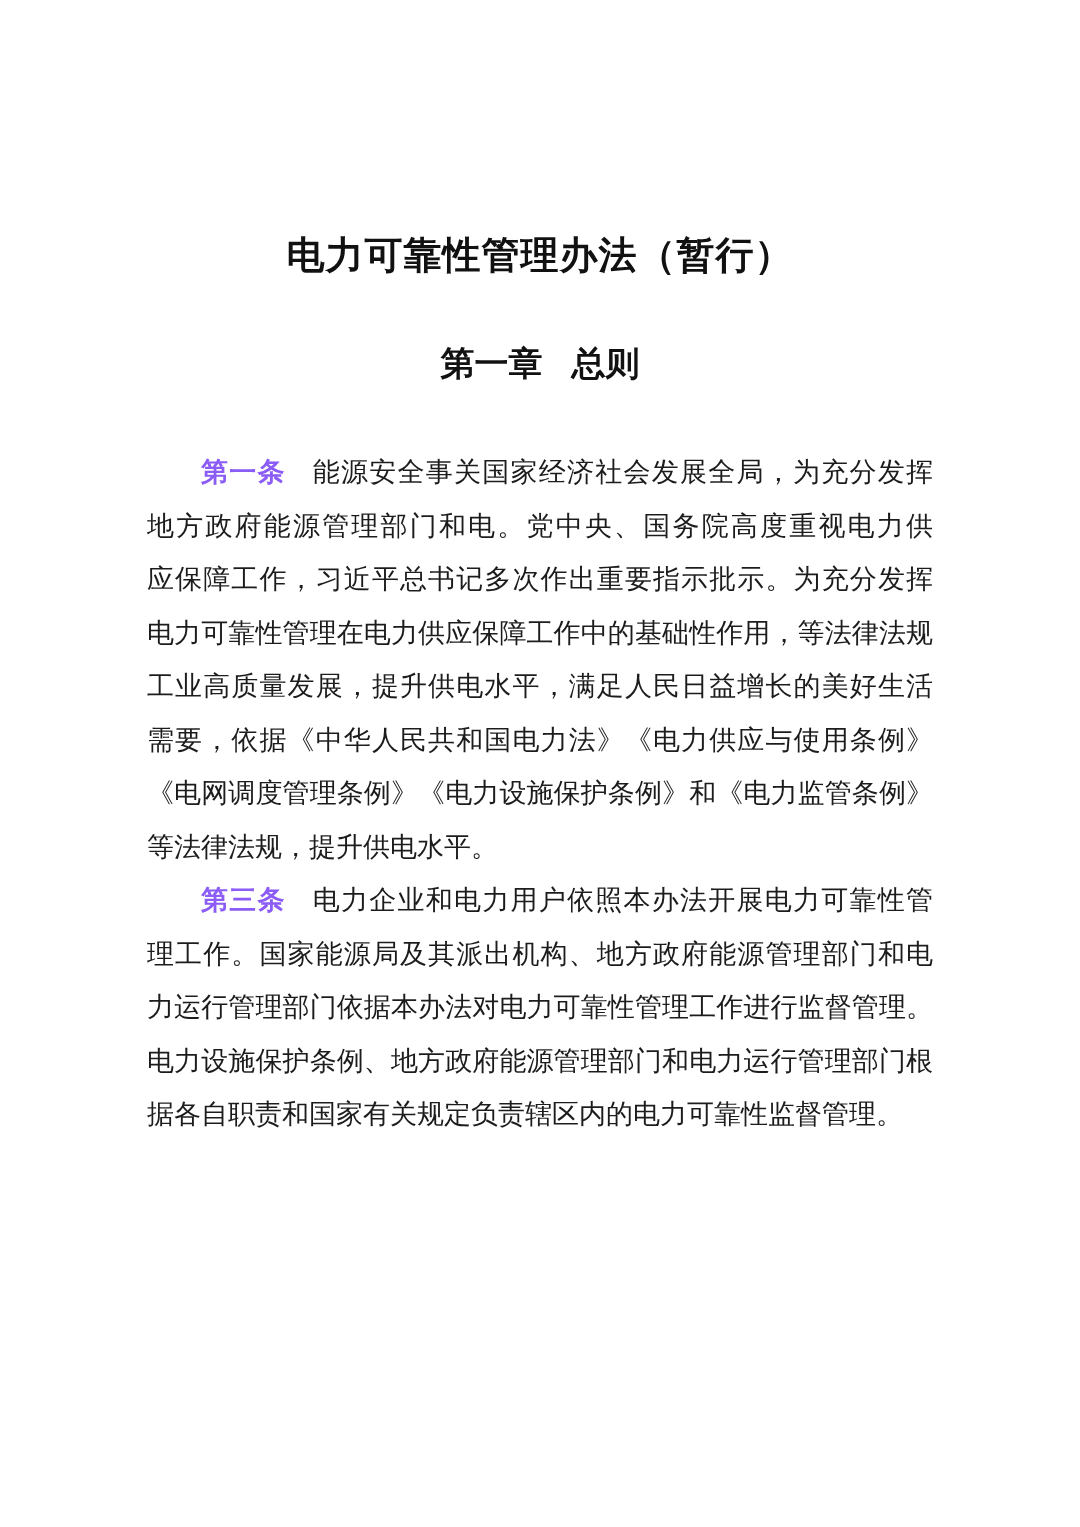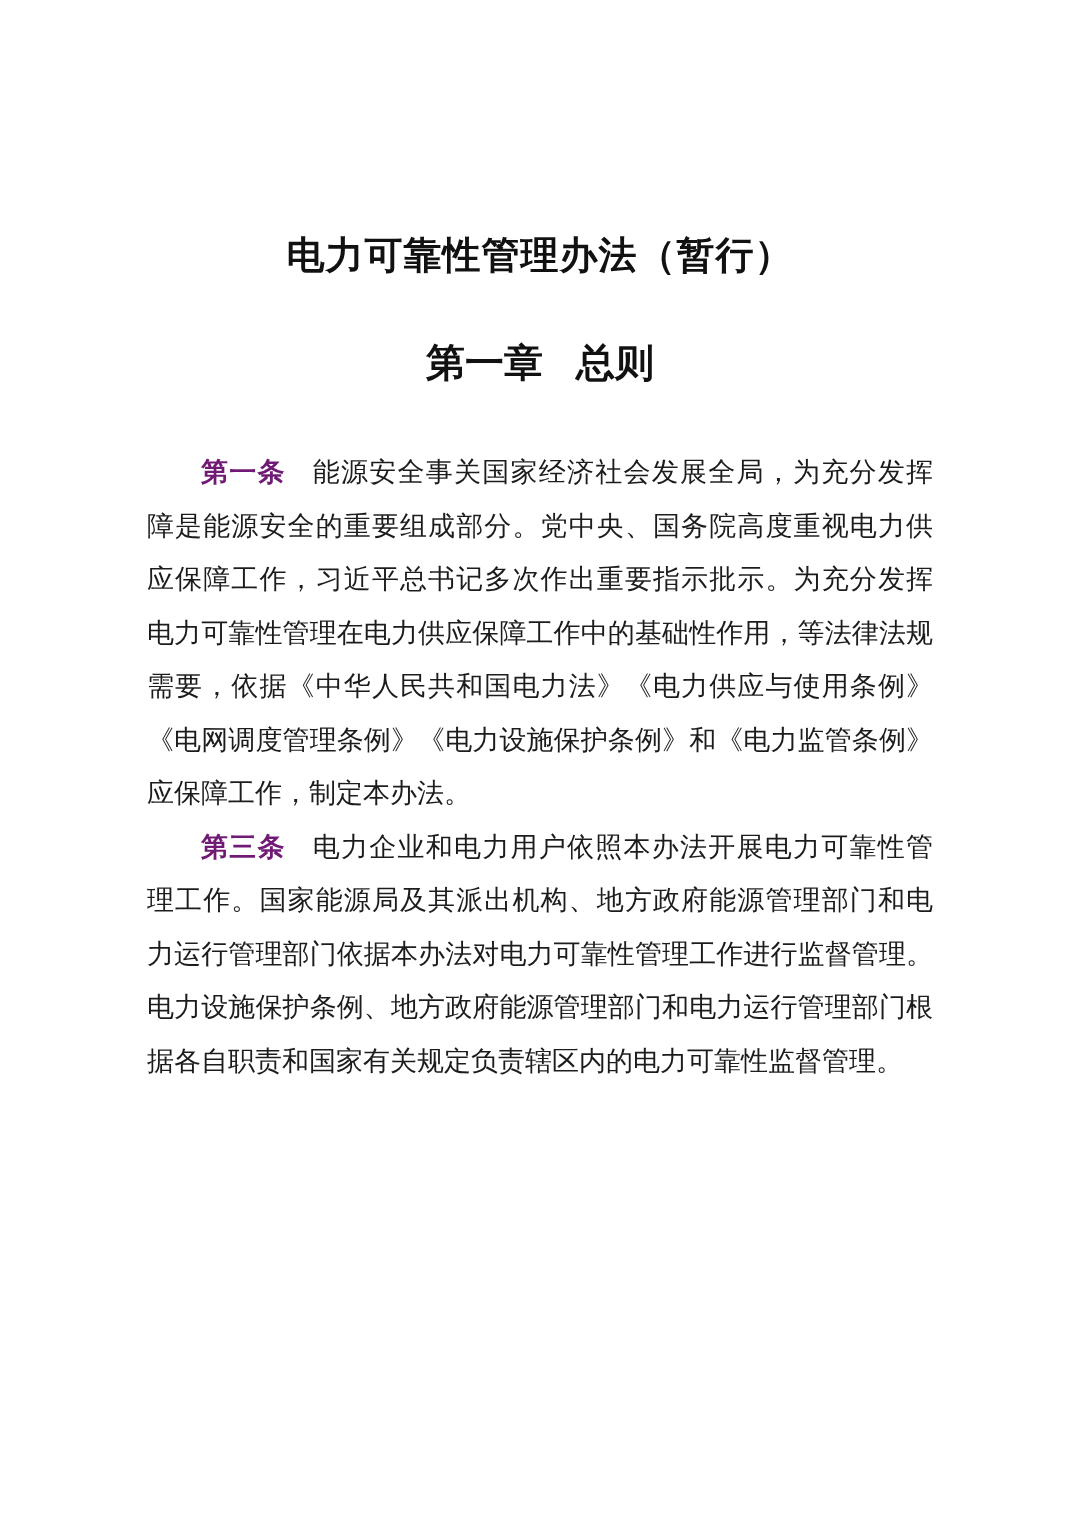--- a/index.html
+++ b/index.html
@@ -34,21 +34,21 @@
     letter-spacing: 1px;
     color: #111111;
   }
   .chapter {
     position: absolute;
     top: 340px;
     left: 0;
     width: 100%;
     margin: 0;
     text-align: center;
-    font-size: 39px;
+    font-size: 34px;
     line-height: 46px;
     font-weight: 700;
     font-family: "Liberation Sans", sans-serif;
     color: #111111;
   }
   .chapter .chapter-name {
     margin-left: 0.85em;
   }
   .doc-body {
     position: absolute;
@@ -72,43 +72,44 @@
     text-align: justify;
     text-align-last: justify;
     text-justify: inter-character;
   }
   .line.first {
     text-indent: 2em;
   }
   .article-label {
     font-family: "Liberation Sans", sans-serif;
     font-weight: 700;
-    color: #701a75;
+    color: #8b5cf6;
     margin-right: 1em;
   }
 </style>
 </head>
 <body>
 
 <div class="page" style="background: rgb(255, 255, 255); color: rgb(28, 28, 28);">
   <h1 class="doc-title">电力可靠性管理办法（暂行）</h1>
 
   <h2 class="chapter">
     <span class="chapter-number">第一章</span><span class="chapter-name">总则</span>
   </h2>
 
   <div class="doc-body" id="doc-body">
       <div class="article">
         <div class="line just first"><span class="article-label">第一条</span><span>能源安全事关国家经济社会发展全局，为充分发挥</span></div>
-        <div class="line just">障是能源安全的重要组成部分。党中央、国务院高度重视电力供</div>
+        <div class="line just">地方政府能源管理部门和电。党中央、国务院高度重视电力供</div>
         <div class="line just">应保障工作，习近平总书记多次作出重要指示批示。为充分发挥</div>
         <div class="line just">电力可靠性管理在电力供应保障工作中的基础性作用，等法律法规</div>
+        <div class="line just">工业高质量发展，提升供电水平，满足人民日益增长的美好生活</div>
         <div class="line just">需要，依据《中华人民共和国电力法》《电力供应与使用条例》</div>
         <div class="line just">《电网调度管理条例》《电力设施保护条例》和《电力监管条例》</div>
-        <div class="line">应保障工作，制定本办法。</div>
+        <div class="line">等法律法规，提升供电水平。</div>
       </div>
       <div class="article">
         <div class="line just first"><span class="article-label">第三条</span><span>电力企业和电力用户依照本办法开展电力可靠性管</span></div>
         <div class="line just">理工作。国家能源局及其派出机构、地方政府能源管理部门和电</div>
         <div class="line just">力运行管理部门依据本办法对电力可靠性管理工作进行监督管理。</div>
       </div>
       <div class="article">
         <div class="line just">电力设施保护条例、地方政府能源管理部门和电力运行管理部门根</div>
         <div class="line">据各自职责和国家有关规定负责辖区内的电力可靠性监督管理。</div>
       </div>

